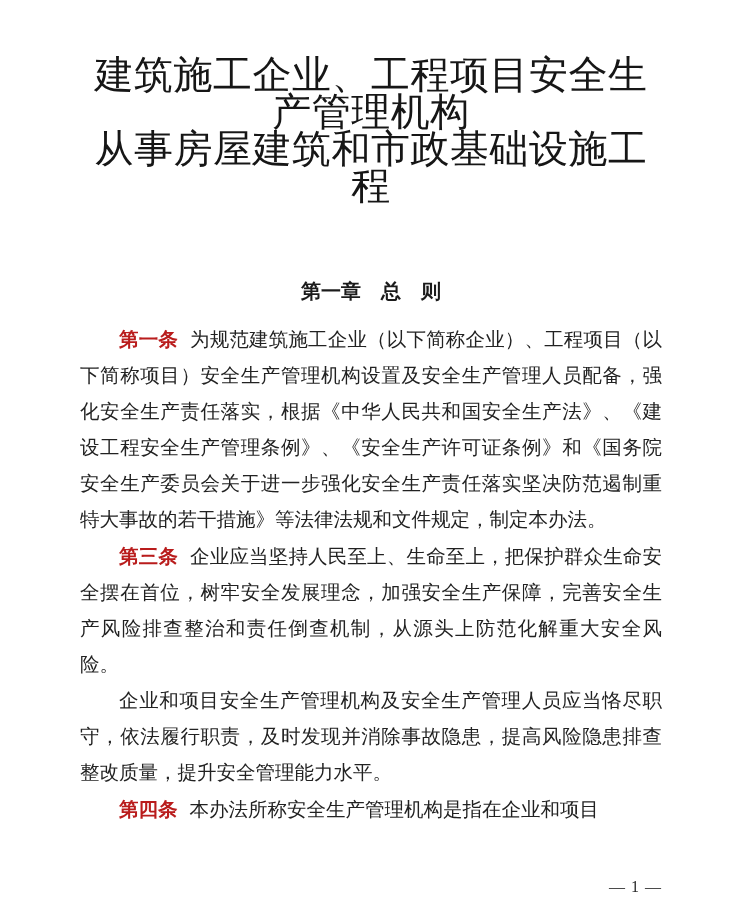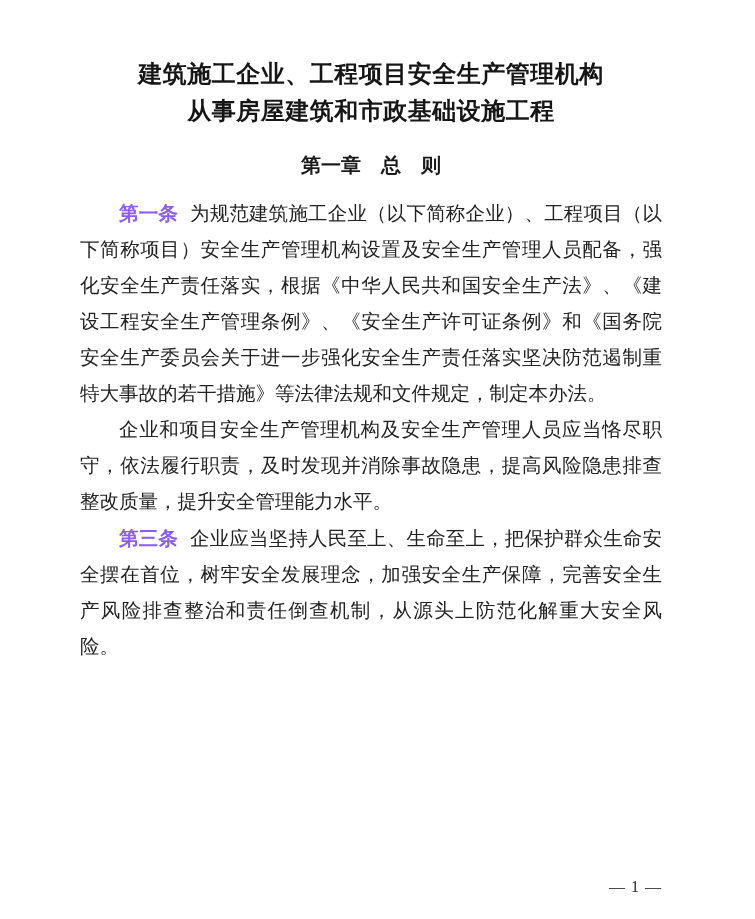--- a/index.html
+++ b/index.html
@@ -17,32 +17,32 @@
     font-family: "Liberation Serif", "DejaVu Serif", serif;
   }
   .content {
     position: absolute;
     left: 80px;
     top: 0;
     width: 582px;
   }
   .doc-title {
     margin: 56px 0 16px 0;
-    font-size: 24px;
+    font-size: 39px;
     line-height: 37px;
-    font-weight: 700;
+    font-weight: 400;
     text-align: center;
     letter-spacing: 0.5px;
     color: #161616;
   }
   .doc-title .title-line {
     display: block;
   }
   .chapter {
-    margin-top: 22px;
+    margin-top: 74px;
     font-size: 20px;
     line-height: 26px;
     font-weight: 700;
     text-align: center;
     font-family: "Liberation Sans", "DejaVu Sans", sans-serif;
     color: #1b1b1b;
   }
   .body-text {
     margin-top: 17px;
     font-size: 19.5px;
@@ -51,21 +51,21 @@
     color: #222222;
   }
   .para {
     margin: 0;
     text-indent: 2em;
   }
   .lead {
     font-weight: 700;
     font-family: "Liberation Sans", "DejaVu Sans", sans-serif;
     margin-right: 0.62em;
-    color: #8b5cf6;
+    color: #b91c1c;
   }
   .page-number {
     position: absolute;
     top: 876px;
     right: 93px;
     font-size: 16px;
     line-height: 22px;
     letter-spacing: 1px;
     color: #2a2a2a;
     font-family: "Liberation Serif", "DejaVu Serif", serif;
@@ -82,22 +82,23 @@
       <span class="title-line">从事房屋建筑和市政基础设施工程</span>
     </h1>
 
     <div class="chapter">第一章　总　则</div>
 
     <div class="body-text">
 
       <p class="para"><span class="lead">第一条</span><span>为规范建筑施工企业（以下简称企业）、工程项目（以下简称项目）安全生产管理机构设置及安全生产管理人员配备，强化安全生产责任落实，根据《中华人民共和国安全生产法》、《建设工程安全生产管理条例》、《安全生产许可证条例》和《国务院安全生产委员会关于进一步强化安全生产责任落实坚决防范遏制重特大事故的若干措施》等法律法规和文件规定，制定本办法。</span></p>
 
 
+      <p class="para"><span class="lead">第三条</span><span>企业应当坚持人民至上、生命至上，把保护群众生命安全摆在首位，树牢安全发展理念，加强安全生产保障，完善安全生产风险排查整治和责任倒查机制，从源头上防范化解重大安全风险。</span></p>
+
       <p class="para"><span>企业和项目安全生产管理机构及安全生产管理人员应当恪尽职守，依法履行职责，及时发现并消除事故隐患，提高风险隐患排查整改质量，提升安全管理能力水平。</span></p>
 
-      <p class="para"><span class="lead">第三条</span><span>企业应当坚持人民至上、生命至上，把保护群众生命安全摆在首位，树牢安全发展理念，加强安全生产保障，完善安全生产风险排查整治和责任倒查机制，从源头上防范化解重大安全风险。</span></p>
-
+      <p class="para"><span class="lead">第四条</span><span>本办法所称安全生产管理机构是指在企业和项目</span></p>
 
     </div>
   </div>
 
   <div class="page-number">— 1 —</div>
 </div>
 
 </body></html>

